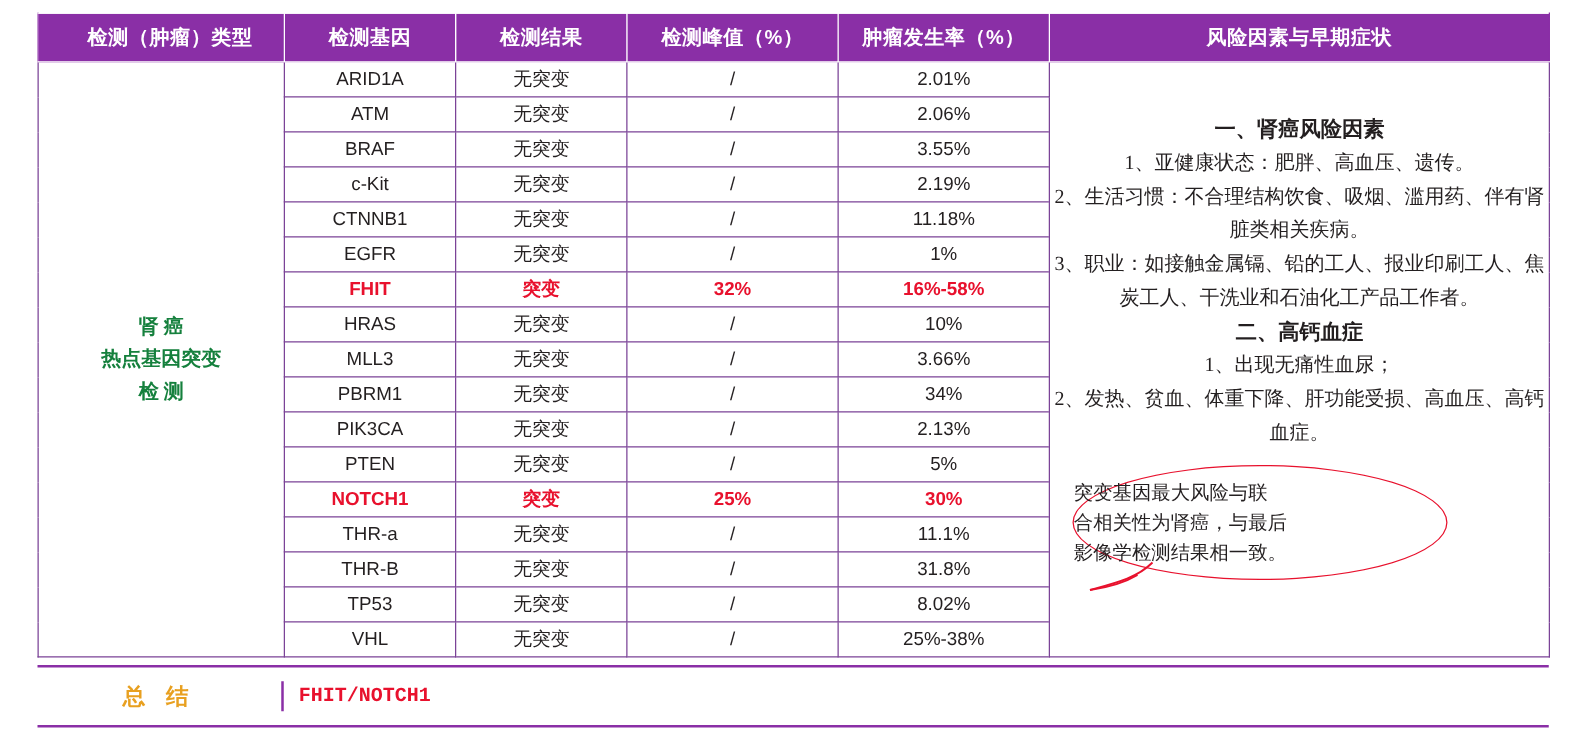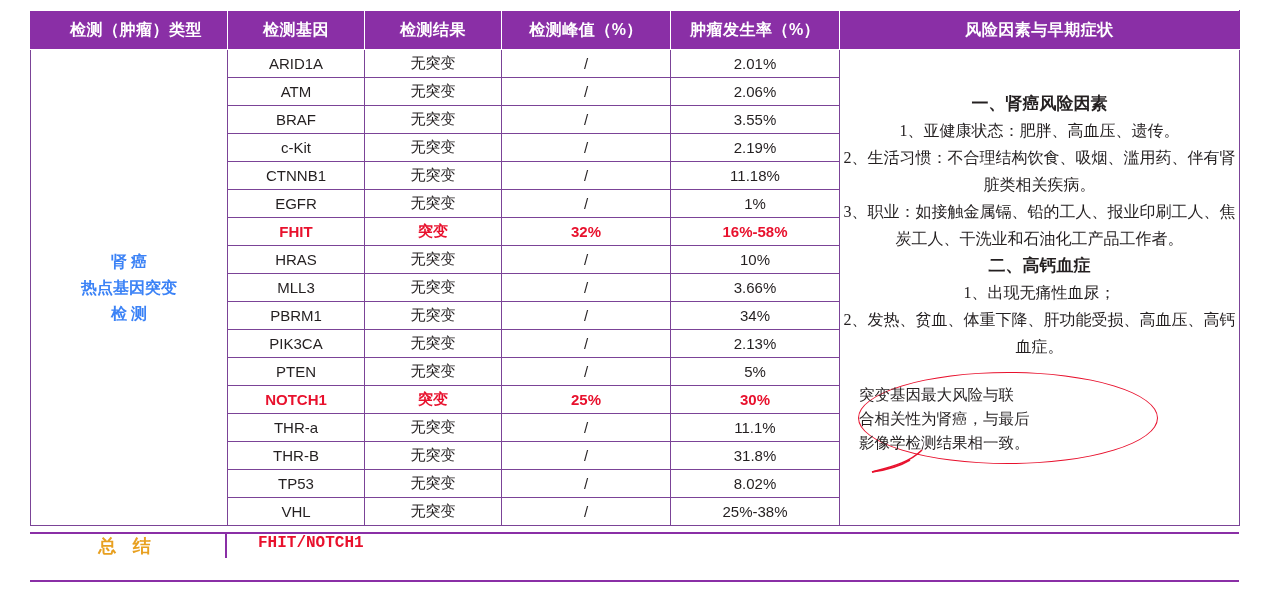--- a/index.html
+++ b/index.html
@@ -58,21 +58,21 @@
   }
   .cell.gene { font-size: 15px; }
   .mut {
     color: #e8112d;
     font-weight: bold;
   }
   .type-cell {
     font-size: 16px;
     font-weight: bold;
     line-height: 26px;
-    color: #3b82f6;
+    color: #15803d;
     font-family: "Liberation Serif", serif;
   }
   .risk-cell {
     text-align: left;
     vertical-align: top;
     padding: 6px 10px 6px 12px;
     font-family: "Liberation Serif", serif;
     font-size: 16px;
     line-height: 27px;
     position: relative;
@@ -112,23 +112,22 @@
     width: 58px;
     height: 26px;
     overflow: visible;
   }
   .summary-wrap {
     margin-top: 6px;
     width: 1209px;
     border-top: 2px solid #8a2fa6;
     border-bottom: 2px solid #8a2fa6;
     display: flex;
-    align-items: flex-start;
+    align-items: center;
     height: 46px;
-    gap: 19px;
   }
   .summary-label {
     width: 197px;
     display: flex;
     align-items: center;
     justify-content: center;
     color: #e8a020;
     font-weight: bold;
     font-size: 18px;
     font-family: "Liberation Serif", serif;

